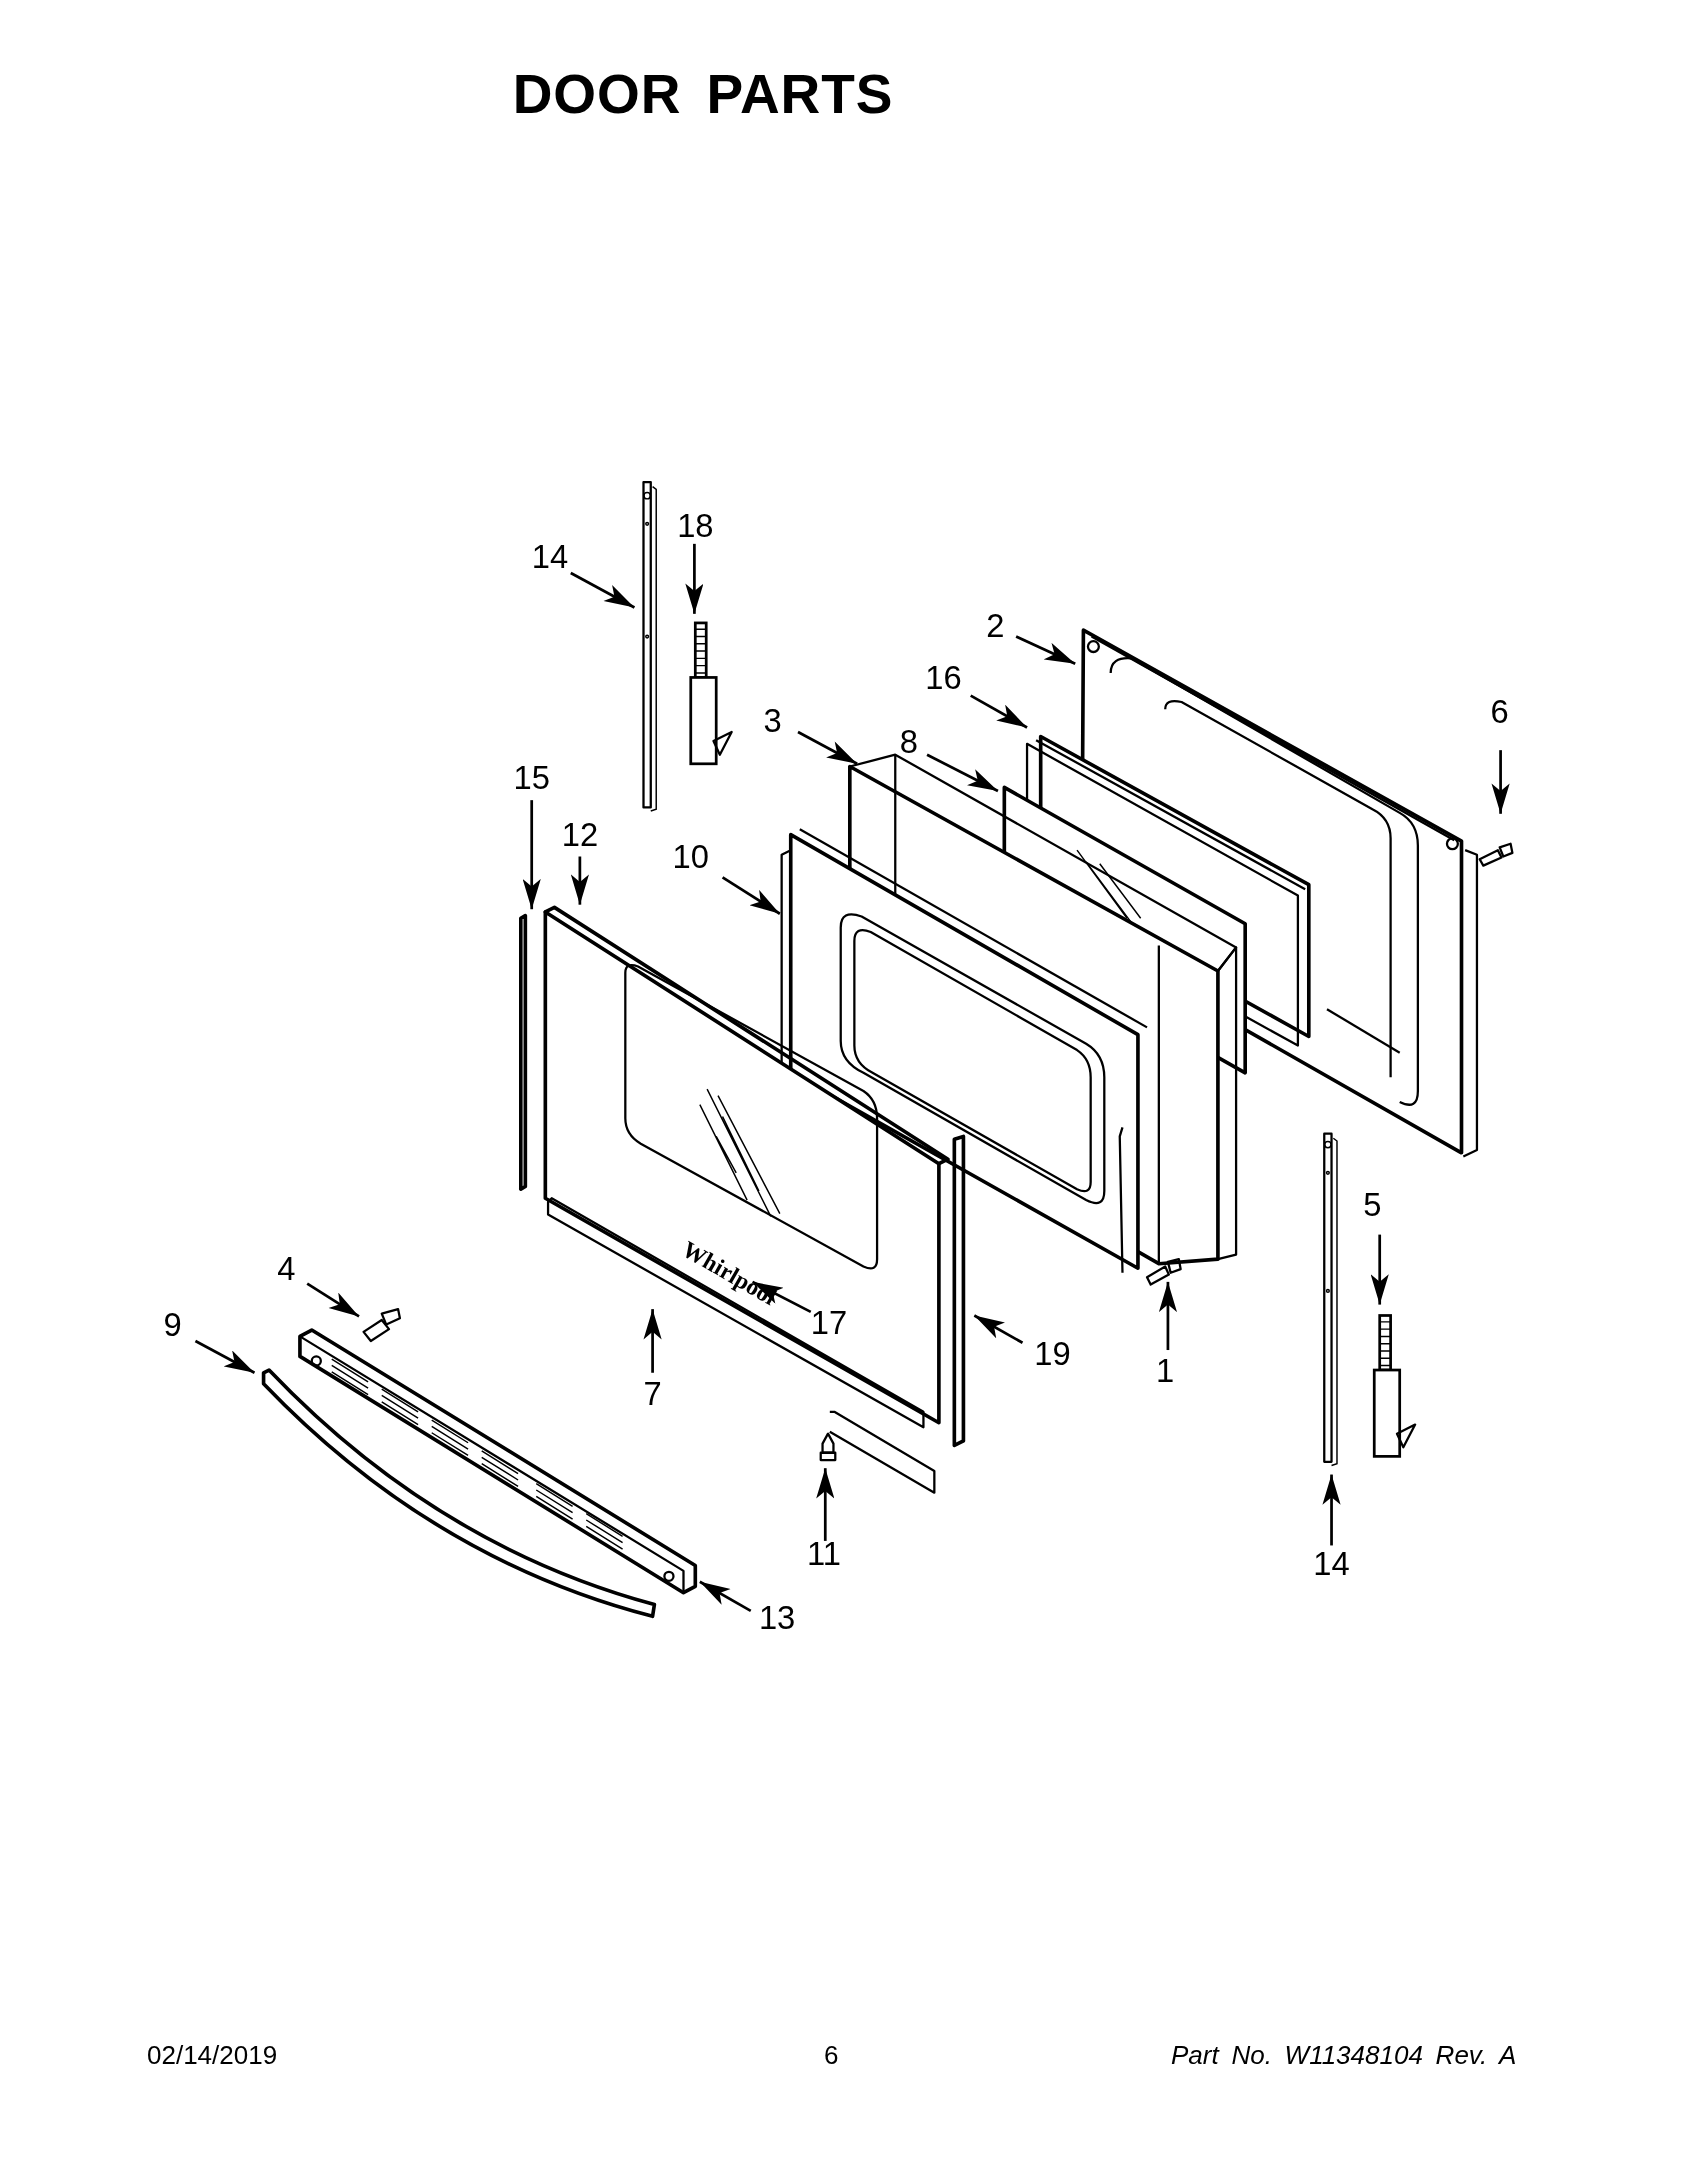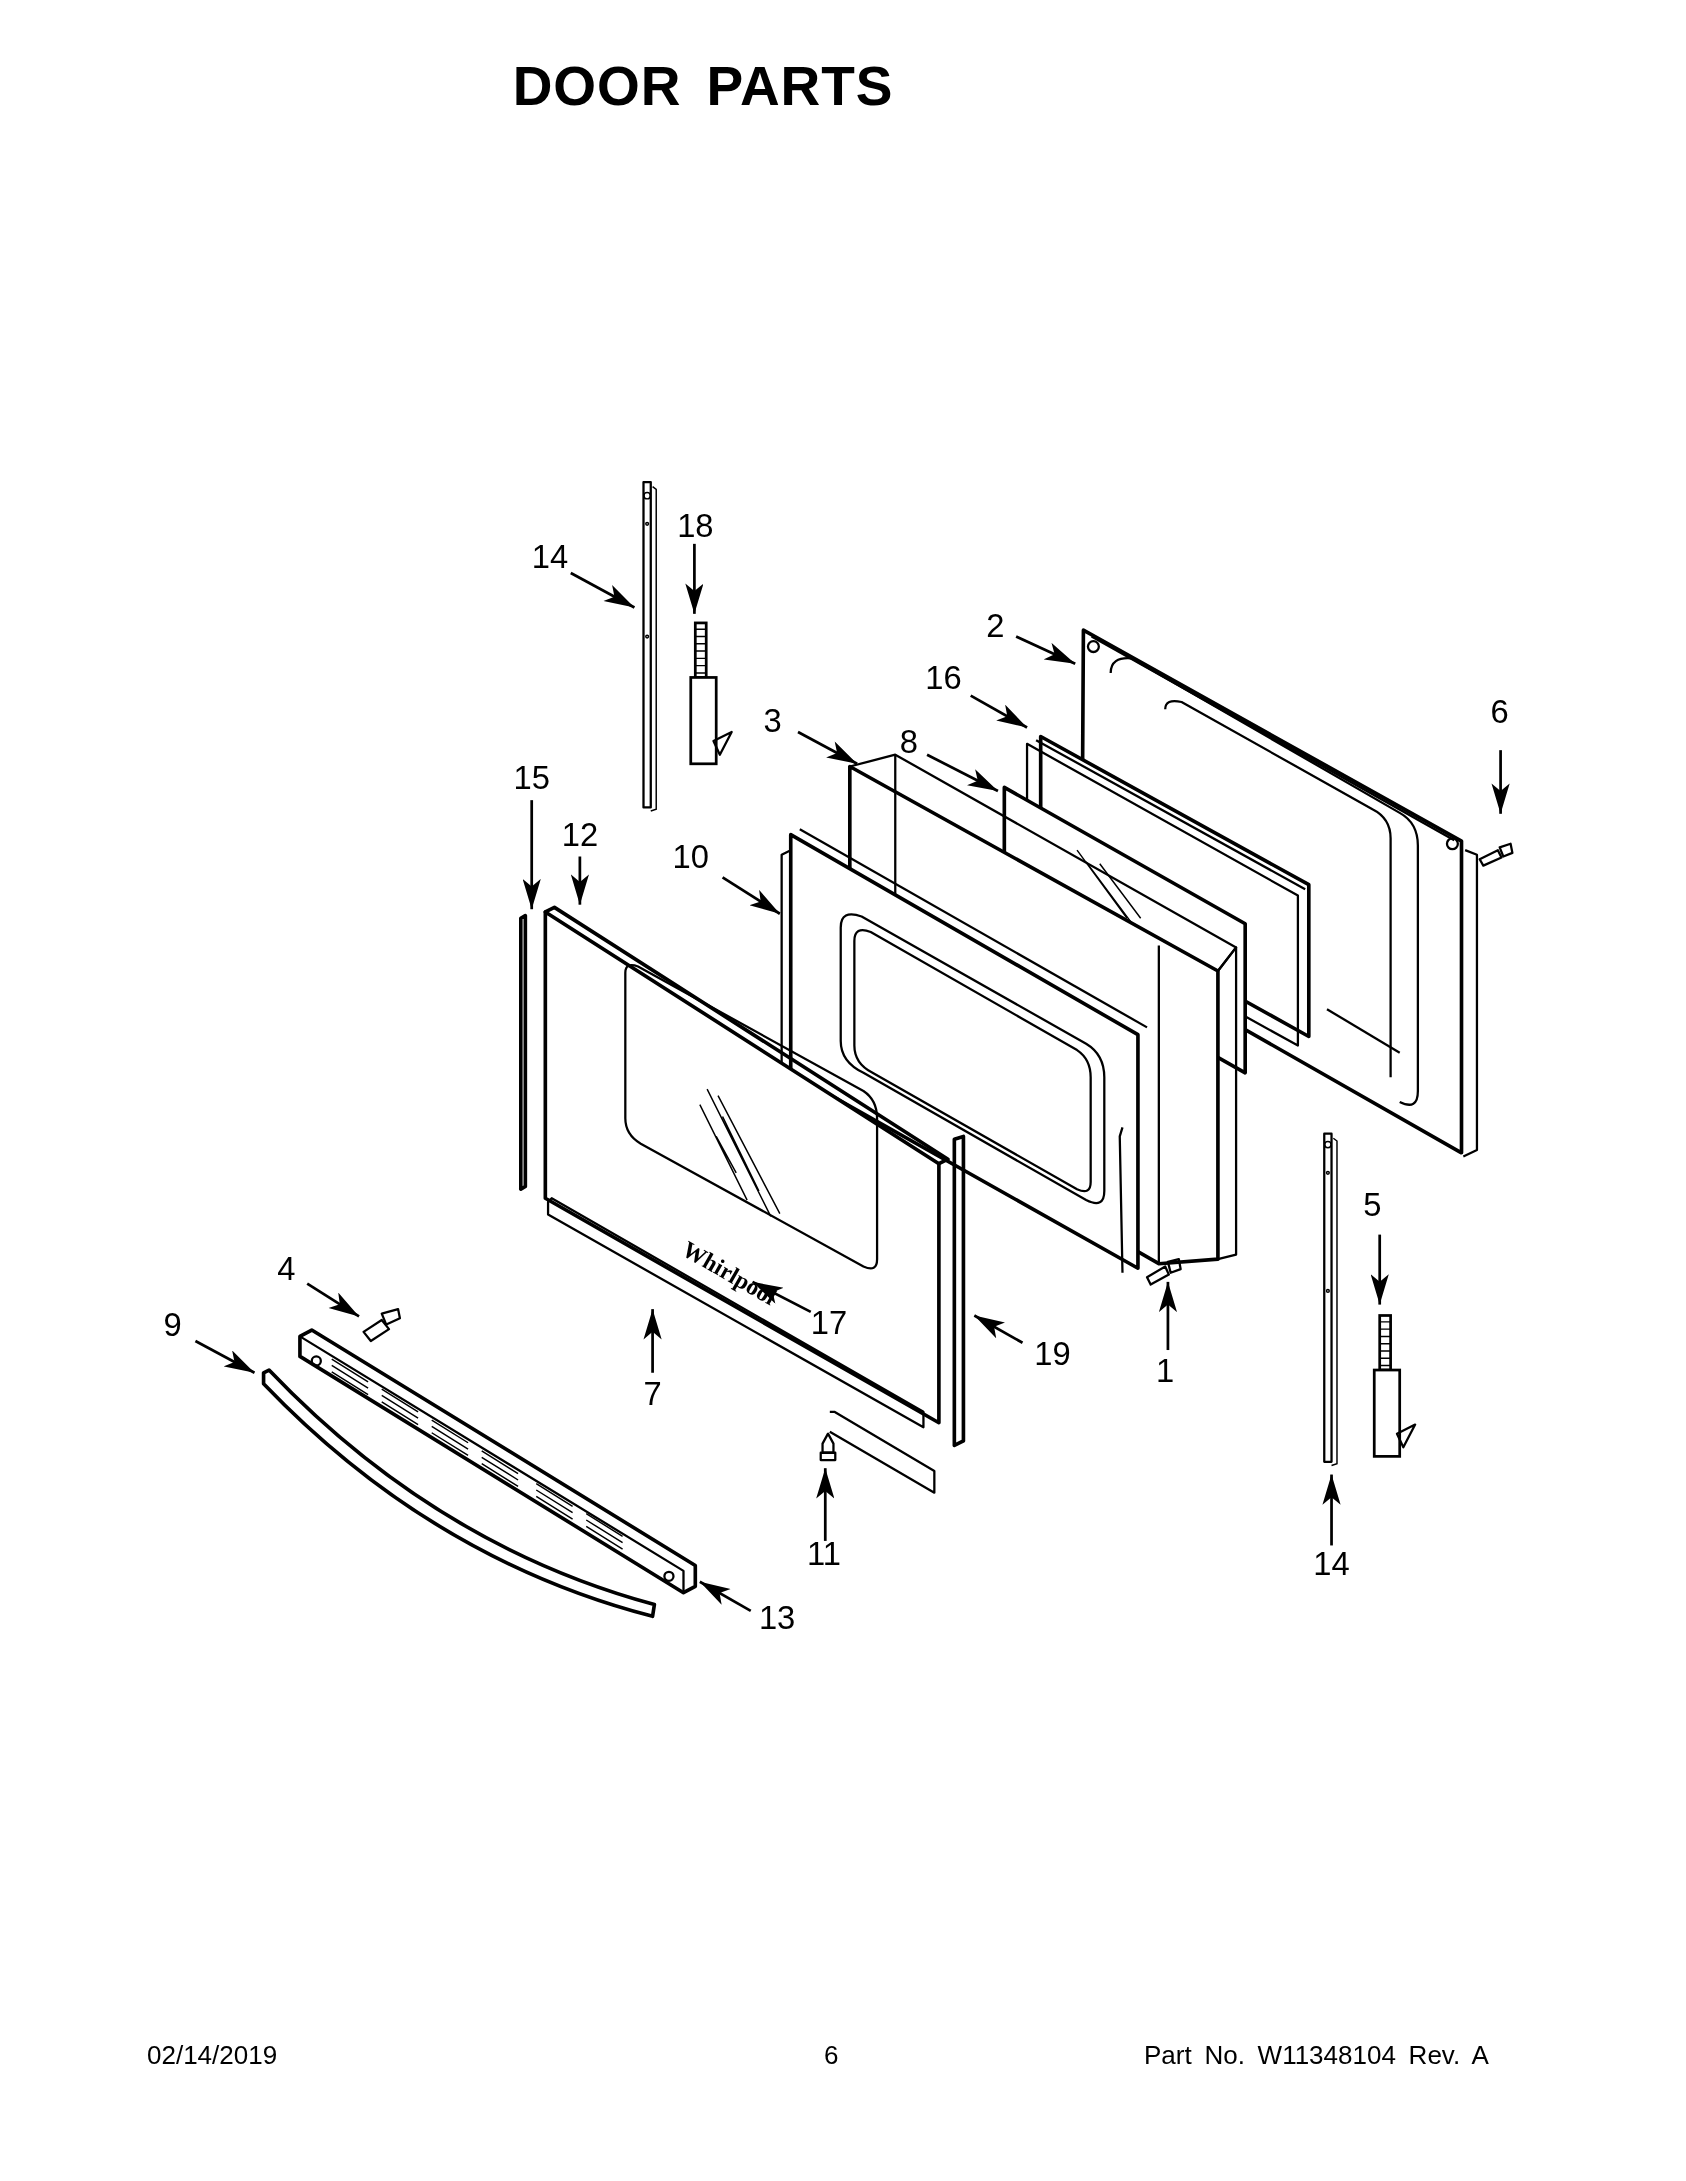--- a/index.html
+++ b/index.html
@@ -1,26 +1,26 @@
 <!DOCTYPE html>
 <html style="font-size:14.5px"><head>
   <meta charset="utf-8">
   <style>
     html, body { margin: 0; padding: 0; background: #ffffff; }
     body { width: 1686px; height: 2182px; position: relative; overflow: hidden;
            font-family: "Liberation Sans", sans-serif; color: #000; }
-    .page-title { position: absolute; top: 54px; left: 0; width: 1406px; text-align: center;
+    .page-title { position: absolute; top: 62px; left: 0; width: 1406px; text-align: center;
                   font-family: "Liberation Sans", sans-serif; font-weight: bold; font-size: 55px;
                   letter-spacing: 0.9px; word-spacing: 9px; margin: 0; }
     svg.diagram { position: absolute; left: 0; top: 0; width: 1686px; height: 2182px; }
     .callout { font-family: "Liberation Sans", sans-serif; font-size: 36px; fill: #000; }
     .footer { position: absolute; top: 2040px; font-size: 26px; font-family: "Liberation Sans", sans-serif; }
     .footer-date { left: 147px; }
     .footer-page { left: 824px; }
-    .footer-part { left: 1144px; word-spacing: 5.5px; }
+    .footer-part { left: 1171px; word-spacing: 5.5px; font-style: italic; }
     .ln { fill: none; stroke: #000; stroke-width: 4; stroke-linejoin: round; stroke-linecap: round; }
     .ln2 { fill: none; stroke: #000; stroke-width: 2.5; stroke-linejoin: round; }
     .thin { fill: none; stroke: #000; stroke-width: 1.6; }
     .fillw { fill: #fff; stroke: #000; stroke-width: 4; stroke-linejoin: round; }
     .arrow { stroke: #000; stroke-width: 3; fill: none; }
   </style>
 </head>
 <body>
 
 <h1 class="page-title">DOOR PARTS</h1>

